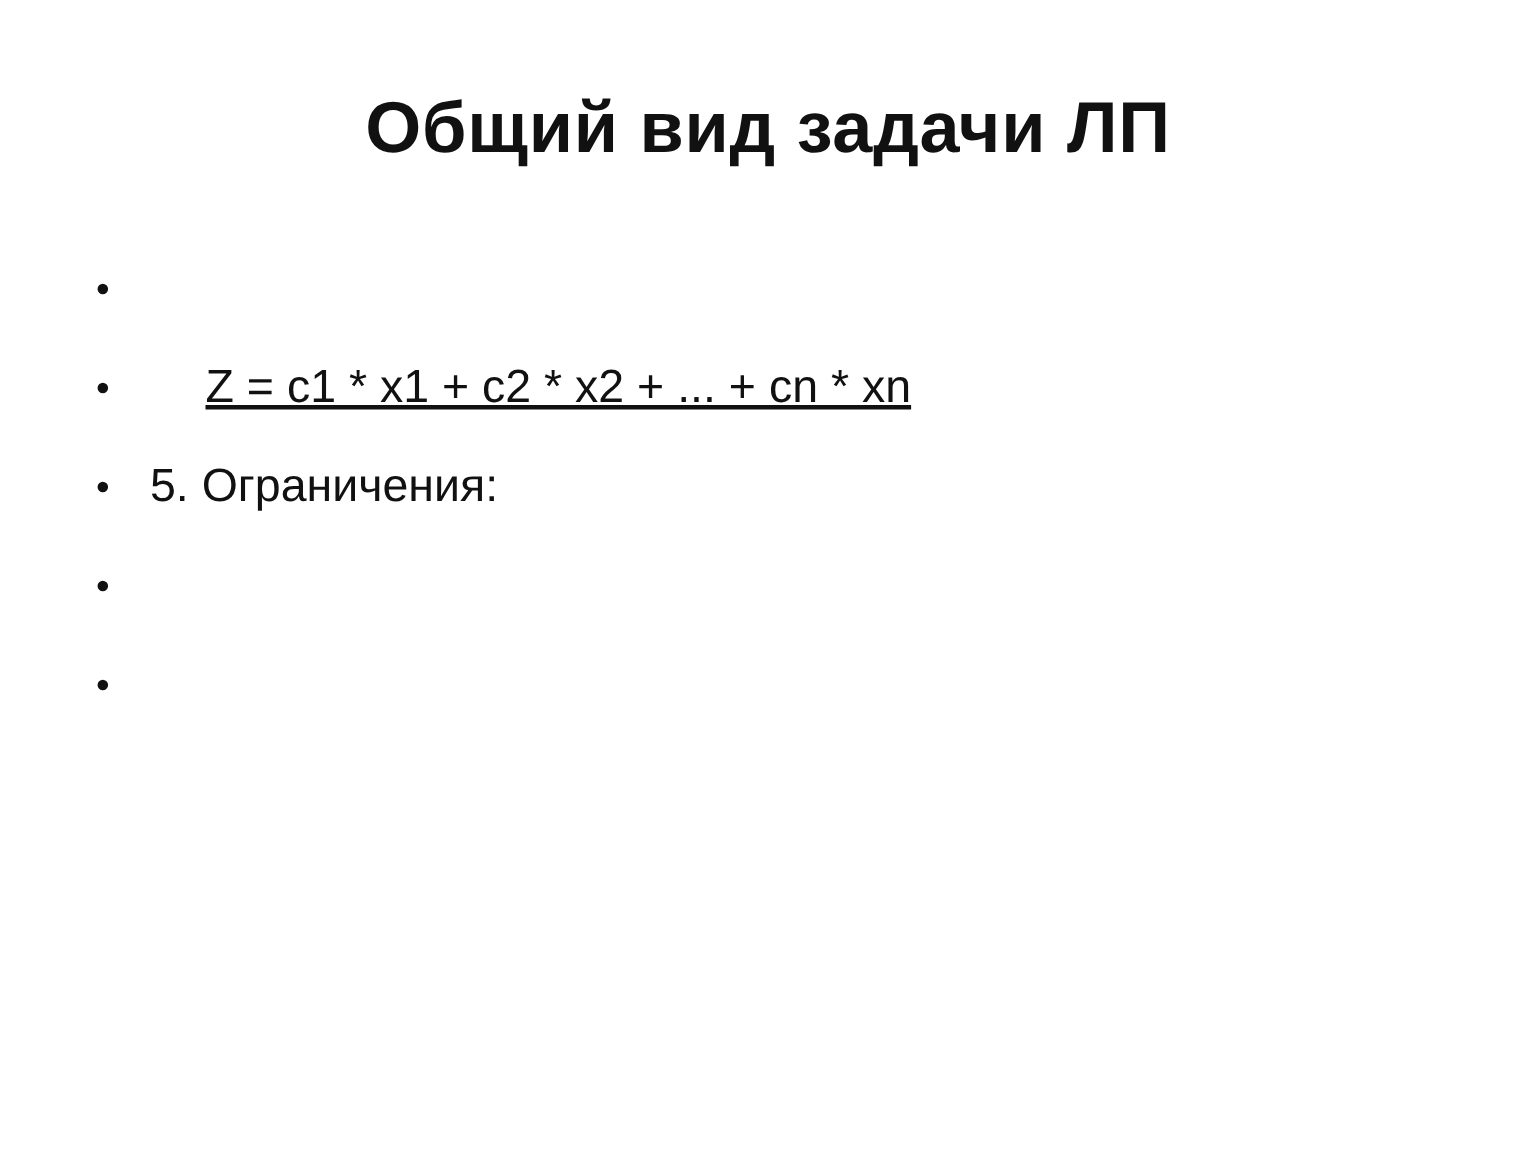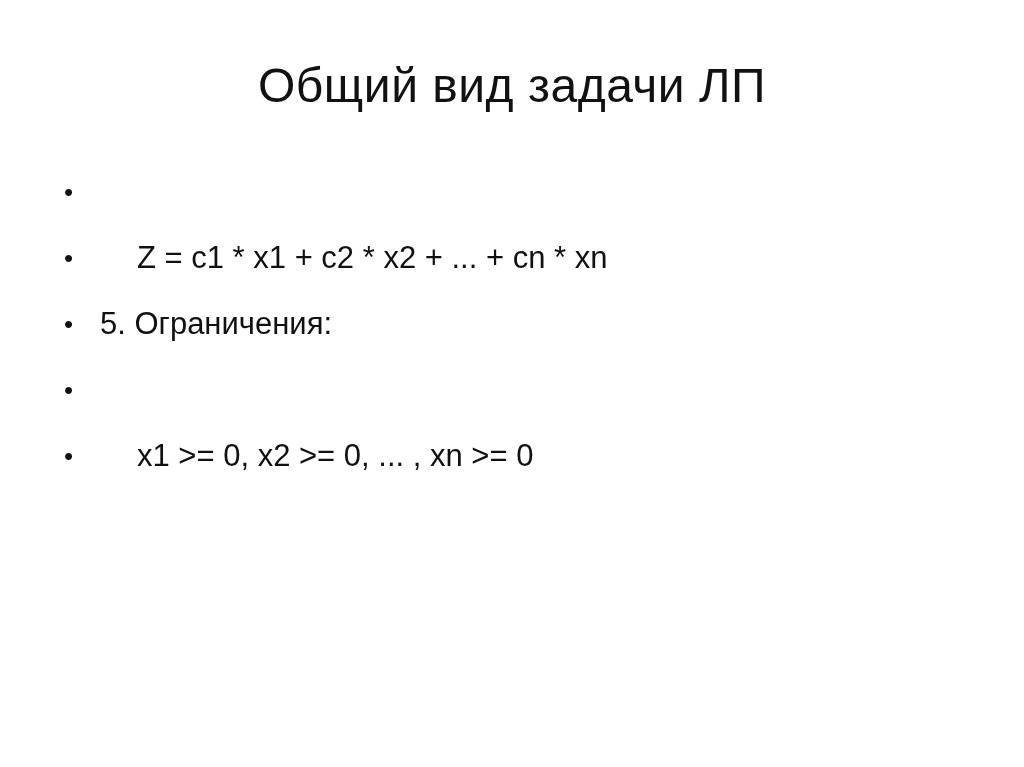--- a/index.html
+++ b/index.html
@@ -18,21 +18,21 @@
     position: relative;
     width: 1024px;
     height: 767px;
     box-sizing: border-box;
   }
   .title {
     margin: 0;
     padding-top: 58px;
     text-align: center;
     font-size: 48px;
-    font-weight: 400;
+    font-weight: 700;
     letter-spacing: 0.5px;
     color: #111111;
   }
   .bullets {
     margin-top: 46px;
     margin-left: 64px;
     margin-right: 40px;
   }
   .bullet-line {
     display: flex;
@@ -48,20 +48,21 @@
     font-size: 26px;
     line-height: 1;
     text-align: left;
     color: #111111;
   }
   .bullet-text {
     display: inline-block;
   }
   .bullet-line.indent .bullet-text {
     padding-left: 37px;
+    text-decoration: underline;
   }
 </style>
 </head>
 <body style="background: rgb(255, 255, 255); color: rgb(17, 17, 17);">
 
 <div class="slide">
 
   <h1 class="title">Общий вид задачи ЛП</h1>
 
   <div class="bullets">
@@ -79,17 +80,16 @@
       <span class="bullet-dot">•</span>
       <span class="bullet-text">5. Ограничения:</span>
     </div>
 
     <div class="bullet-line indent">
       <span class="bullet-dot">•</span>
     </div>
 
     <div class="bullet-line indent">
       <span class="bullet-dot">•</span>
-      <span class="bullet-text">x1 &gt;= 0, x2 &gt;= 0, ... , xn &gt;= 0</span>
     </div>
 
   </div>
 </div>
 
 </body></html>

